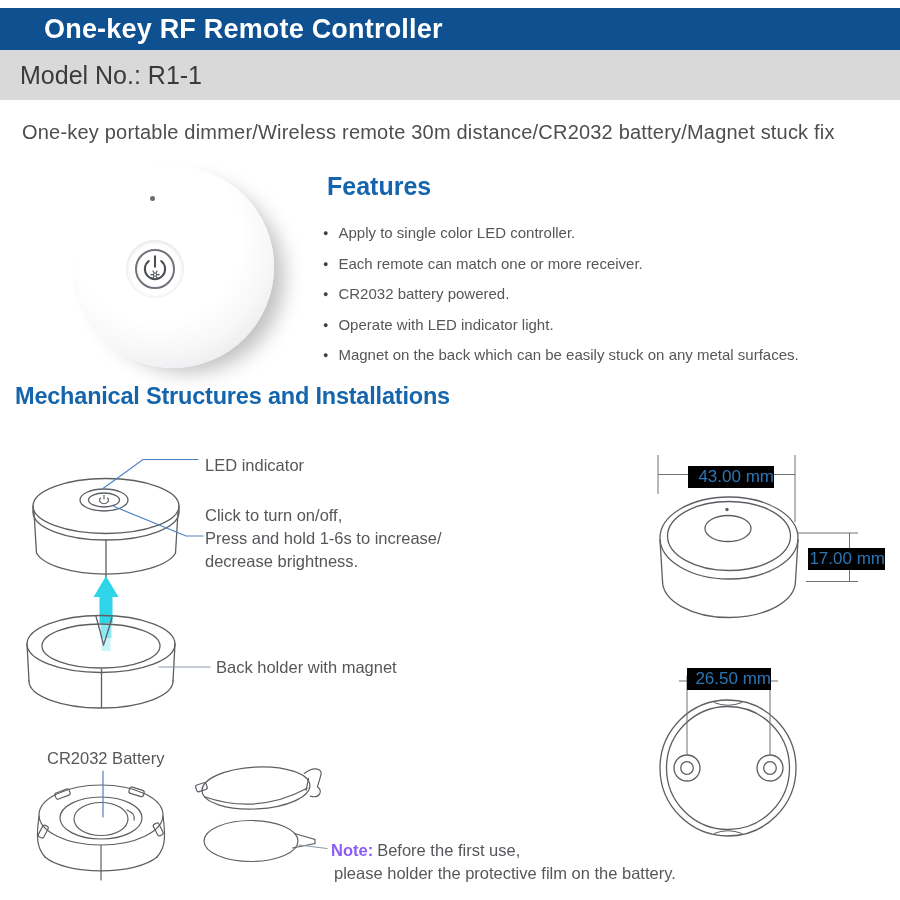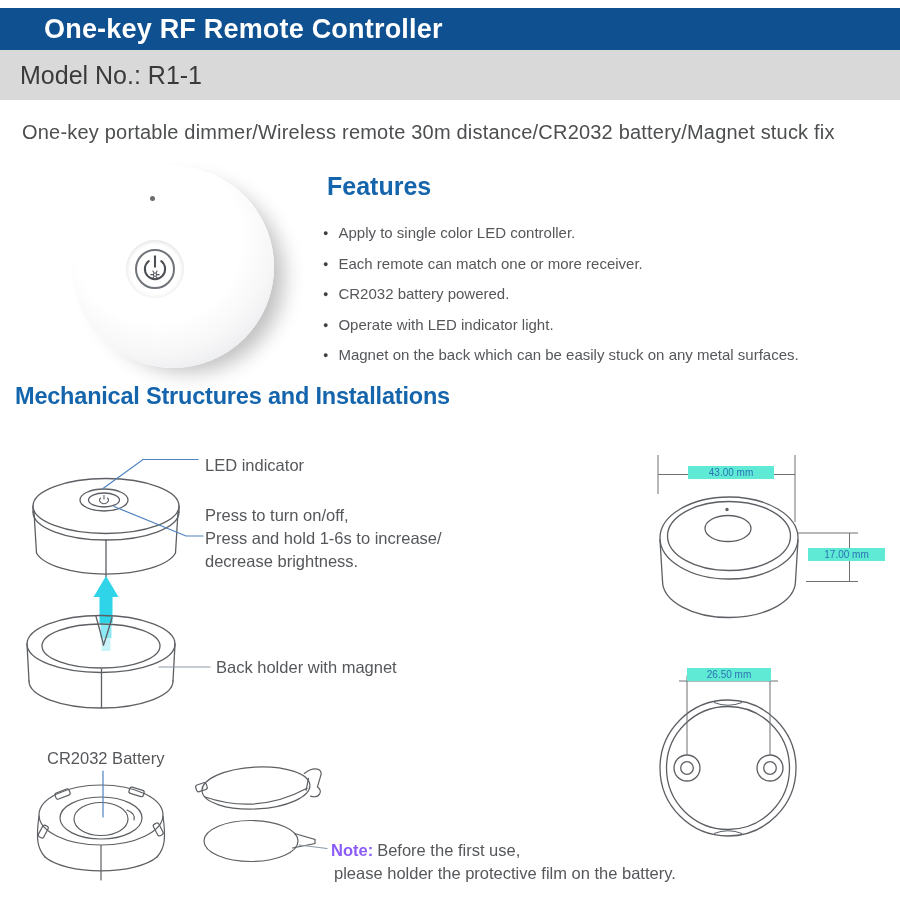--- a/index.html
+++ b/index.html
@@ -35,22 +35,22 @@
 
   .mech-heading{position:absolute; left:15px; top:383px; font-size:23.5px; font-weight:600; color:var(--heading-blue); letter-spacing:-.2px;}
 
   .artwork{position:absolute; left:0; top:430px; width:900px; height:470px;}
 
   .lbl{position:absolute; font-size:16.5px; color:var(--body-text); white-space:nowrap;}
   .instructions div{line-height:23px;}
   .note{position:absolute; left:331px; top:839px; font-size:16.5px; color:var(--body-text); line-height:22.5px;}
   .note b{color:#8b5cf6; font-weight:700; margin-right:4px;}
   .note .l2{margin-left:3px;}
-  .dim{position:absolute; font-size:10px; font-weight:500; color:var(--dimension-blue);
-    background:#5eead4; text-align:center; white-space:nowrap; padding:1px 0;}
+  .dim{position:absolute; font-size:17px; font-weight:500; color:var(--dimension-blue);
+    background:#000000; text-align:right; white-space:nowrap; padding:1px 0;}
 </style>
 </head>
 <body>
 
 <div id="app">
 
   <div class="titlebar">
     <span>One-key RF Remote Controller</span>
   </div>
 
@@ -202,21 +202,21 @@
       <path d="M 849.5 533 L 849.5 581.5"></path>
       <path d="M 679 681 L 778 681"></path>
       <path d="M 687 675.5 L 687 755"></path>
       <path d="M 770 675.5 L 770 755"></path>
     </g>
   </svg>
 
   <div class="lbl" style="left:205px; top:456px;">LED indicator</div>
 
   <div class="lbl instructions" style="left:205px; top:504px;">
-    <div>Press to turn on/off,</div>
+    <div>Click to turn on/off,</div>
     <div>Press and hold 1-6s to increase/</div>
     <div>decrease brightness.</div>
   </div>
 
   <div class="lbl" style="left:216px; top:658px;">Back holder with magnet</div>
 
   <div class="lbl" style="left:47px; top:749px;">CR2032 Battery</div>
 
   <div class="note">
     <div><b>Note:</b><span>Before the first use,</span></div>

